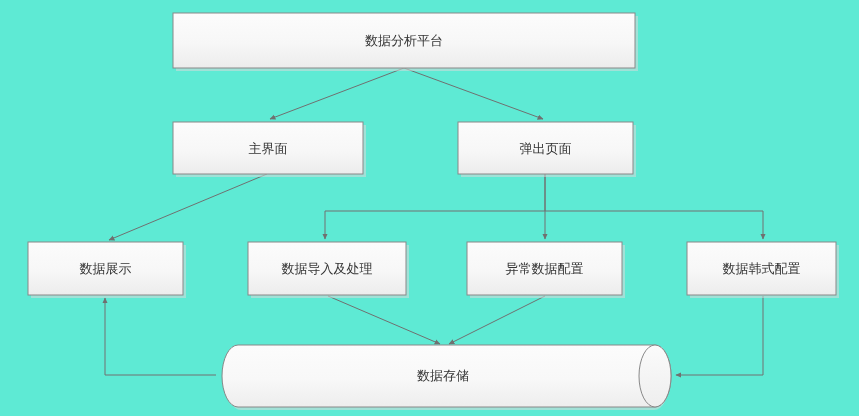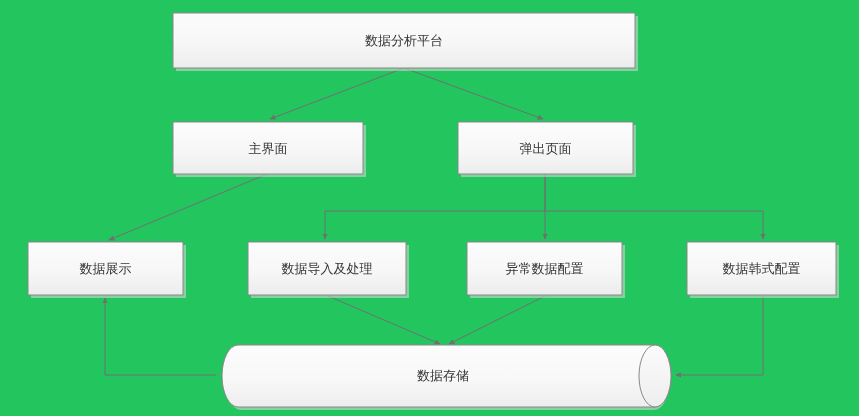--- a/index.html
+++ b/index.html
@@ -10,21 +10,21 @@
   body {
     width: 859px;
     height: 416px;
     font-family: "DejaVu Sans", "Liberation Sans", sans-serif;
     overflow: hidden;
   }
   #diagram-root {
     position: relative;
     width: 859px;
     height: 416px;
-    background: #22c55e;
+    background: #5eead4;
   }
   svg#flowchart {
     display: block;
     width: 859px;
     height: 416px;
   }
   .node-label {
     font-family: "DejaVu Sans", "Liberation Sans", sans-serif;
     font-size: 13px;
     fill: #333333;

